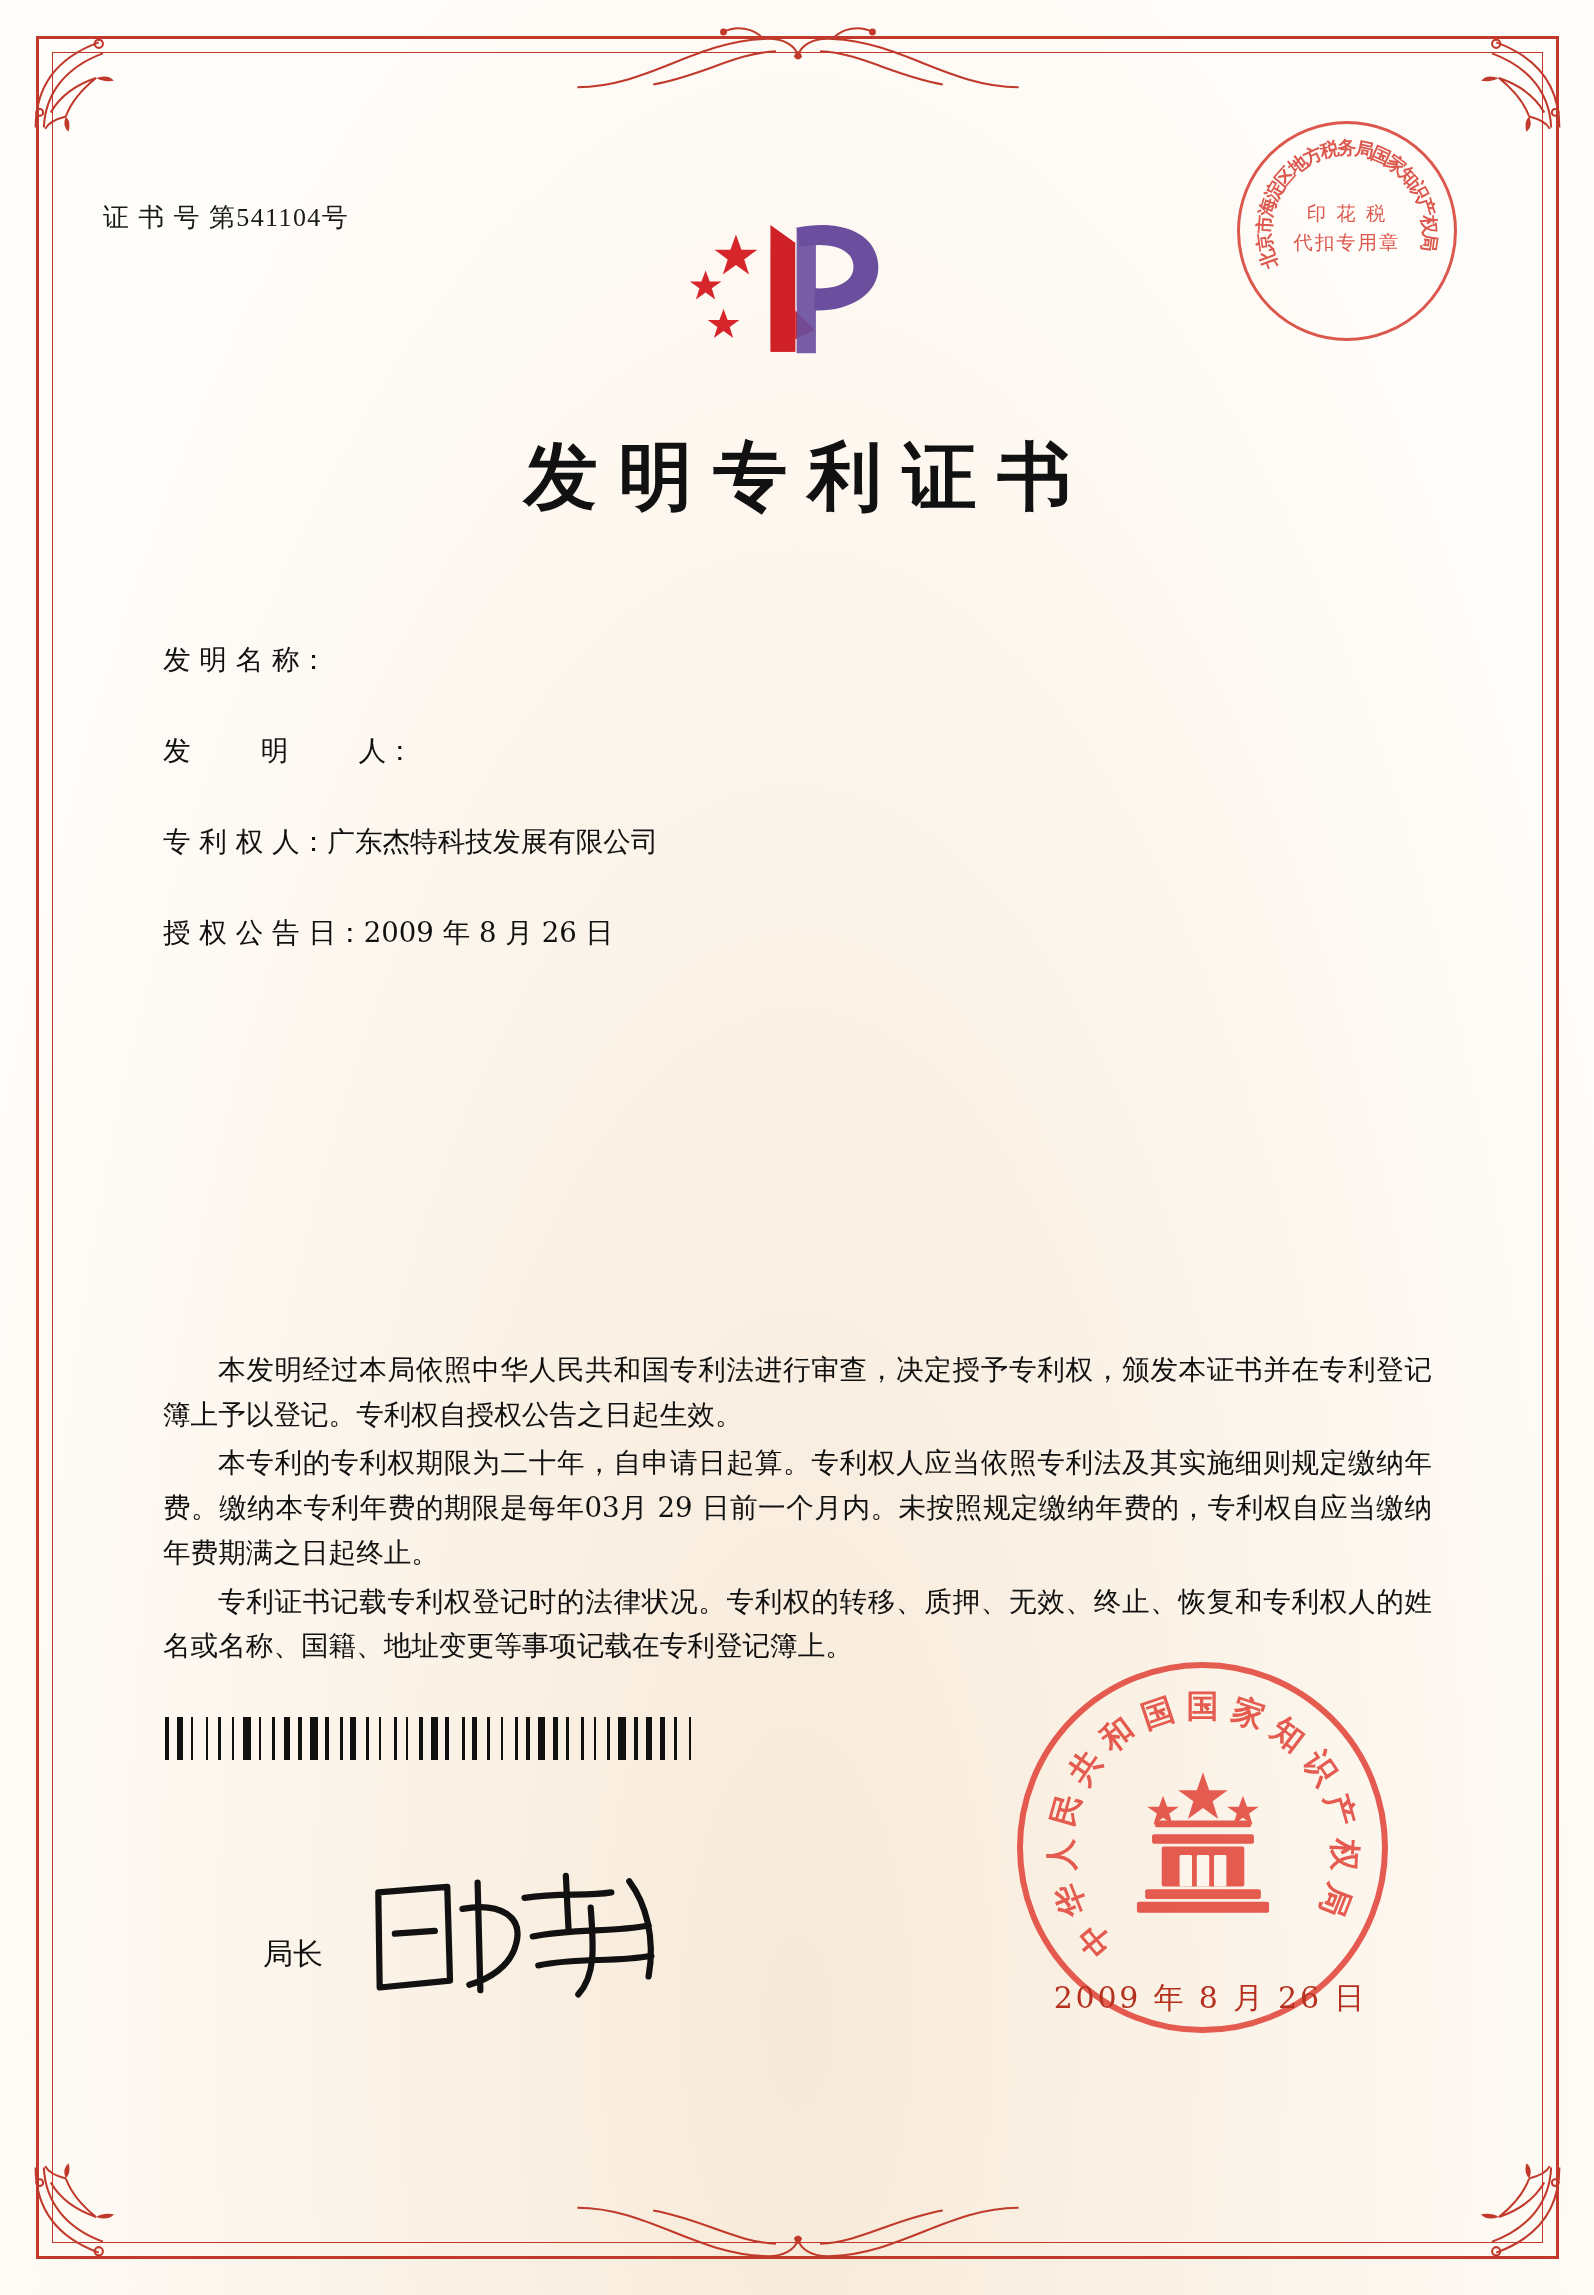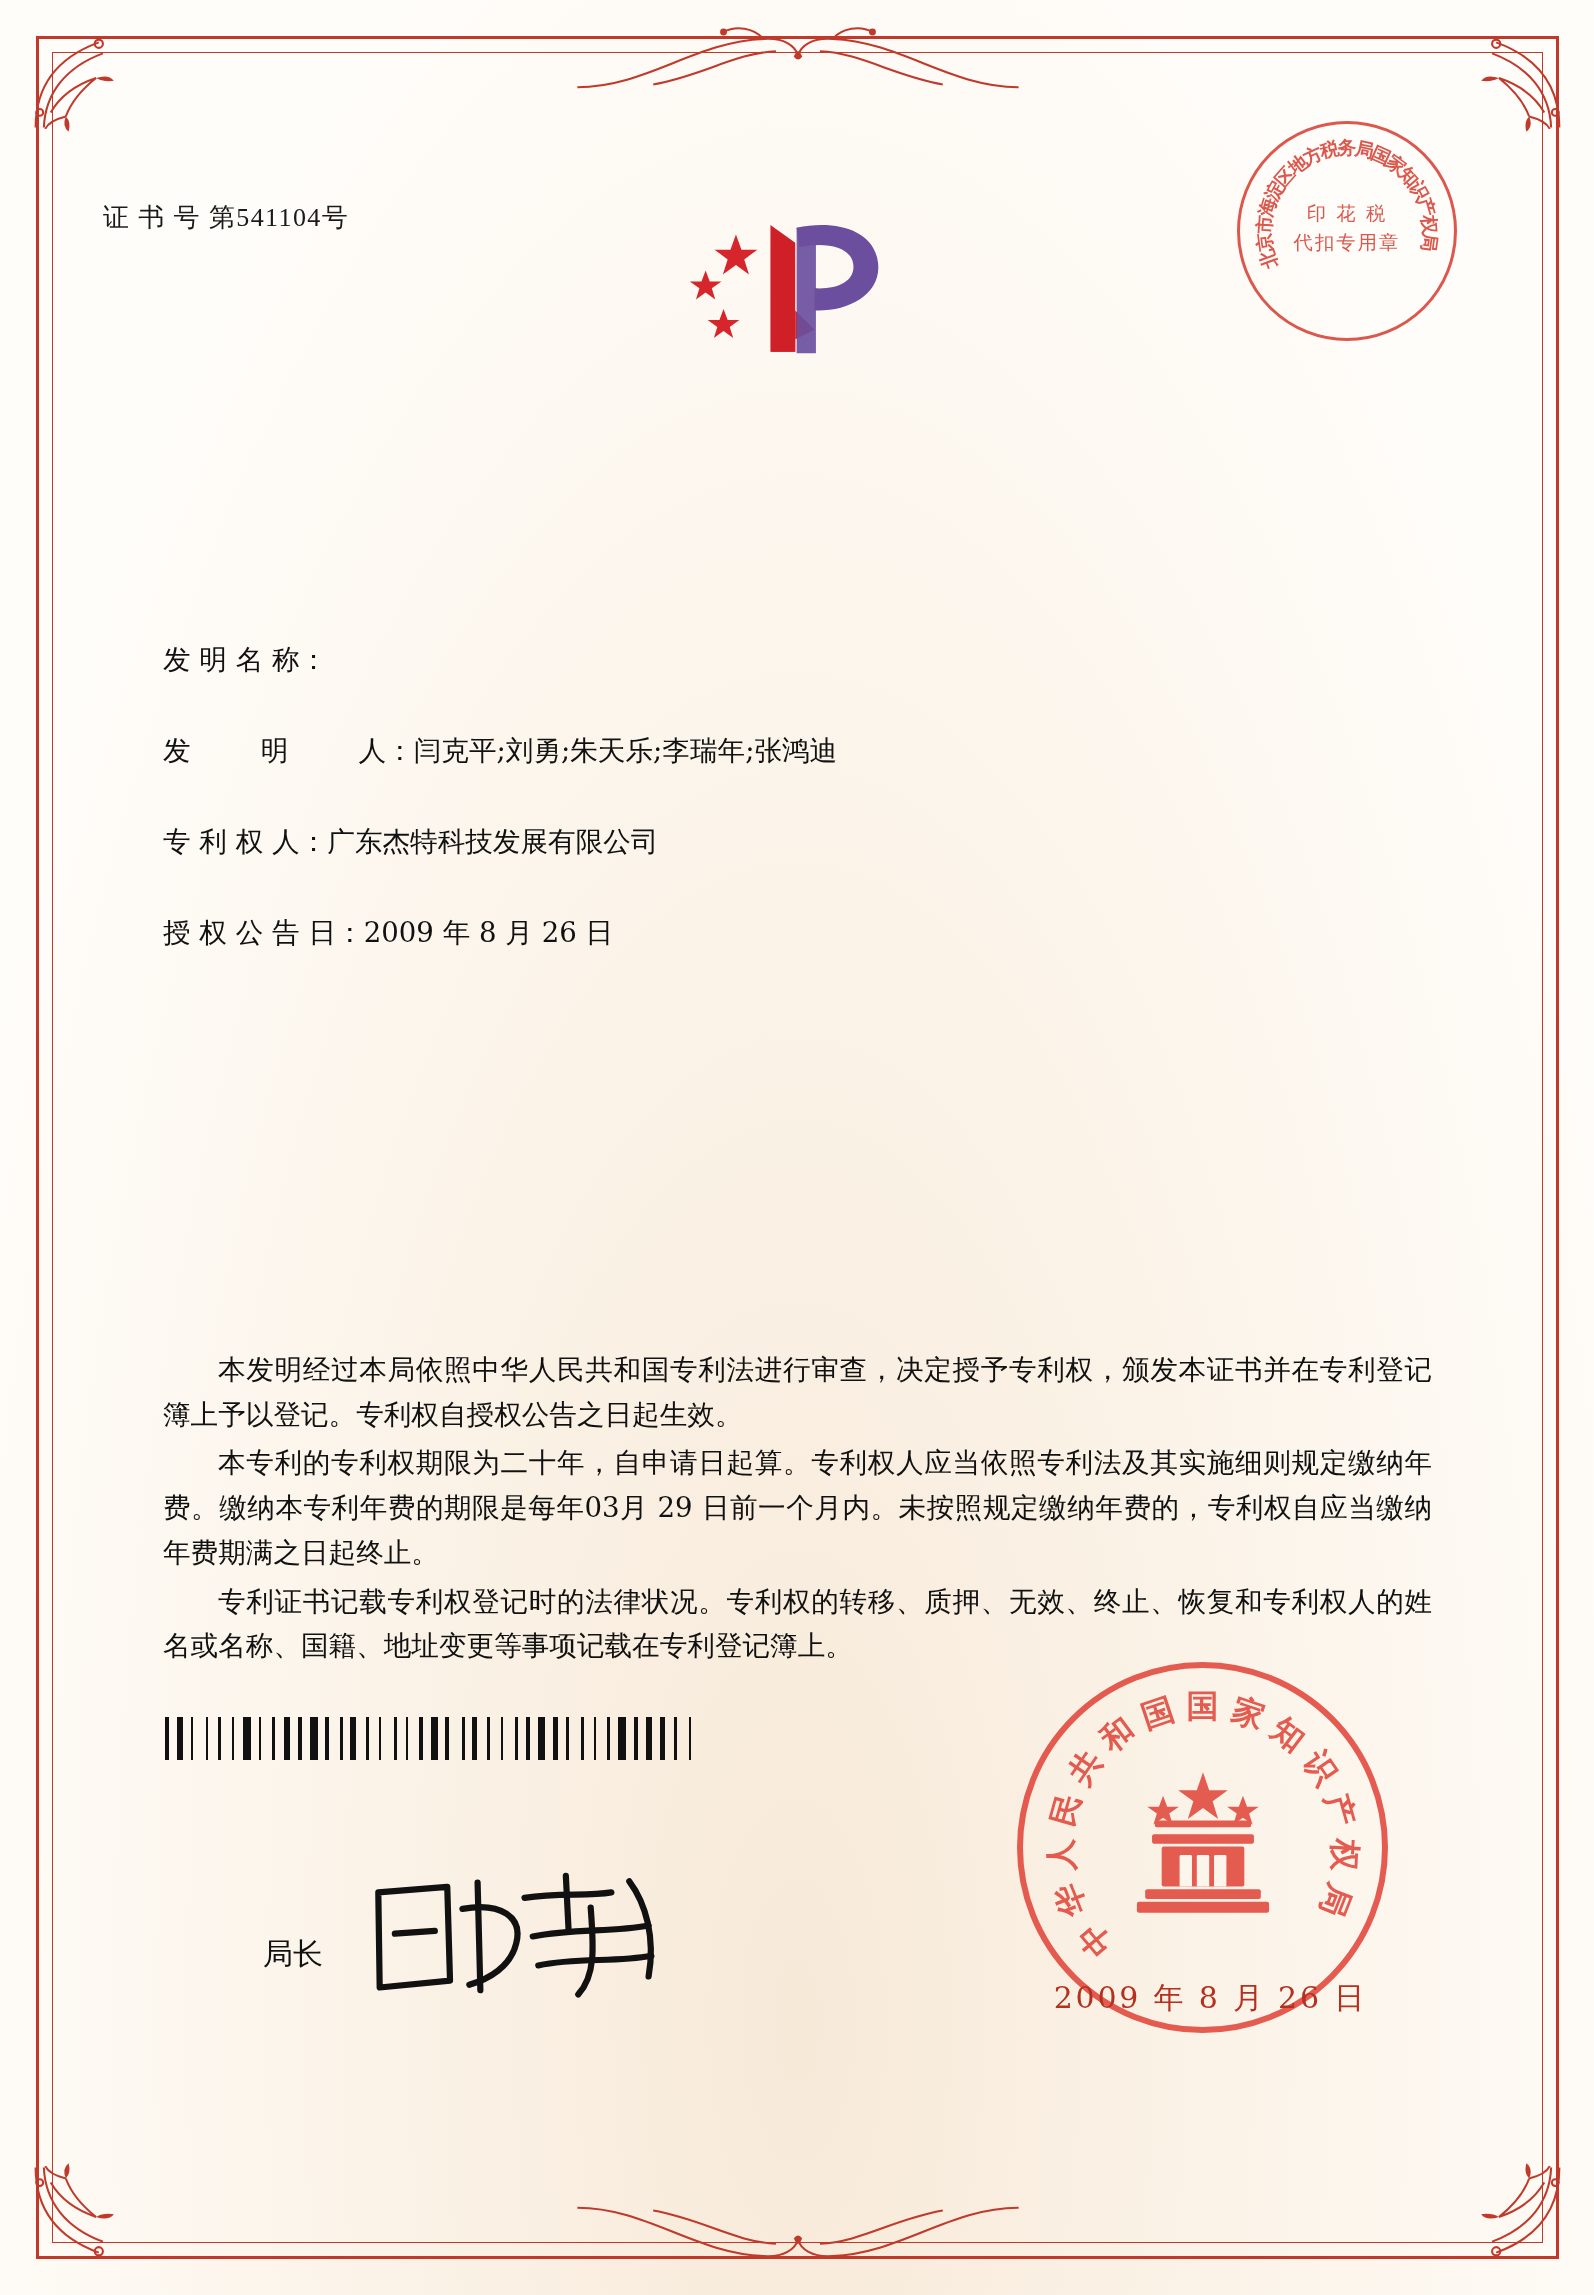--- a/index.html
+++ b/index.html
@@ -287,28 +287,28 @@
         <span class="ring-char" style="transform: translate(79px, -24px) rotate(433.333deg) translate(-50%, -50%);">产</span>
         <span class="ring-char" style="transform: translate(82px, -6.4px) rotate(445.556deg) translate(-50%, -50%);">权</span>
         <span class="ring-char" style="transform: translate(82px, 11.2px) rotate(457.778deg) translate(-50%, -50%);">局</span>
       </div>
     <div class="ctr">
       <div>印 花 税</div>
       <div>代扣专用章</div>
     </div>
   </div>
 
+  <div class="title">发明专利证书</div>
 
   <div class="fields">
     <div class="field">
       <span class="lbl">发 明 名 称：</span>
     </div>
     <div class="field">
       <span class="lbl">发        明        人：</span>
-      <span class="val">闫克平;刘勇;朱天乐;李瑞年;张鸿迪</span>
     </div>
     <div class="field">
       <span class="lbl">专 利 权 人：</span>
       <span class="val">广东杰特科技发展有限公司</span>
     </div>
     <div class="field">
       <span class="lbl">授 权 公 告 日：</span>
       <span class="val">2009 年 8 月 26 日</span>
     </div>
   </div>

